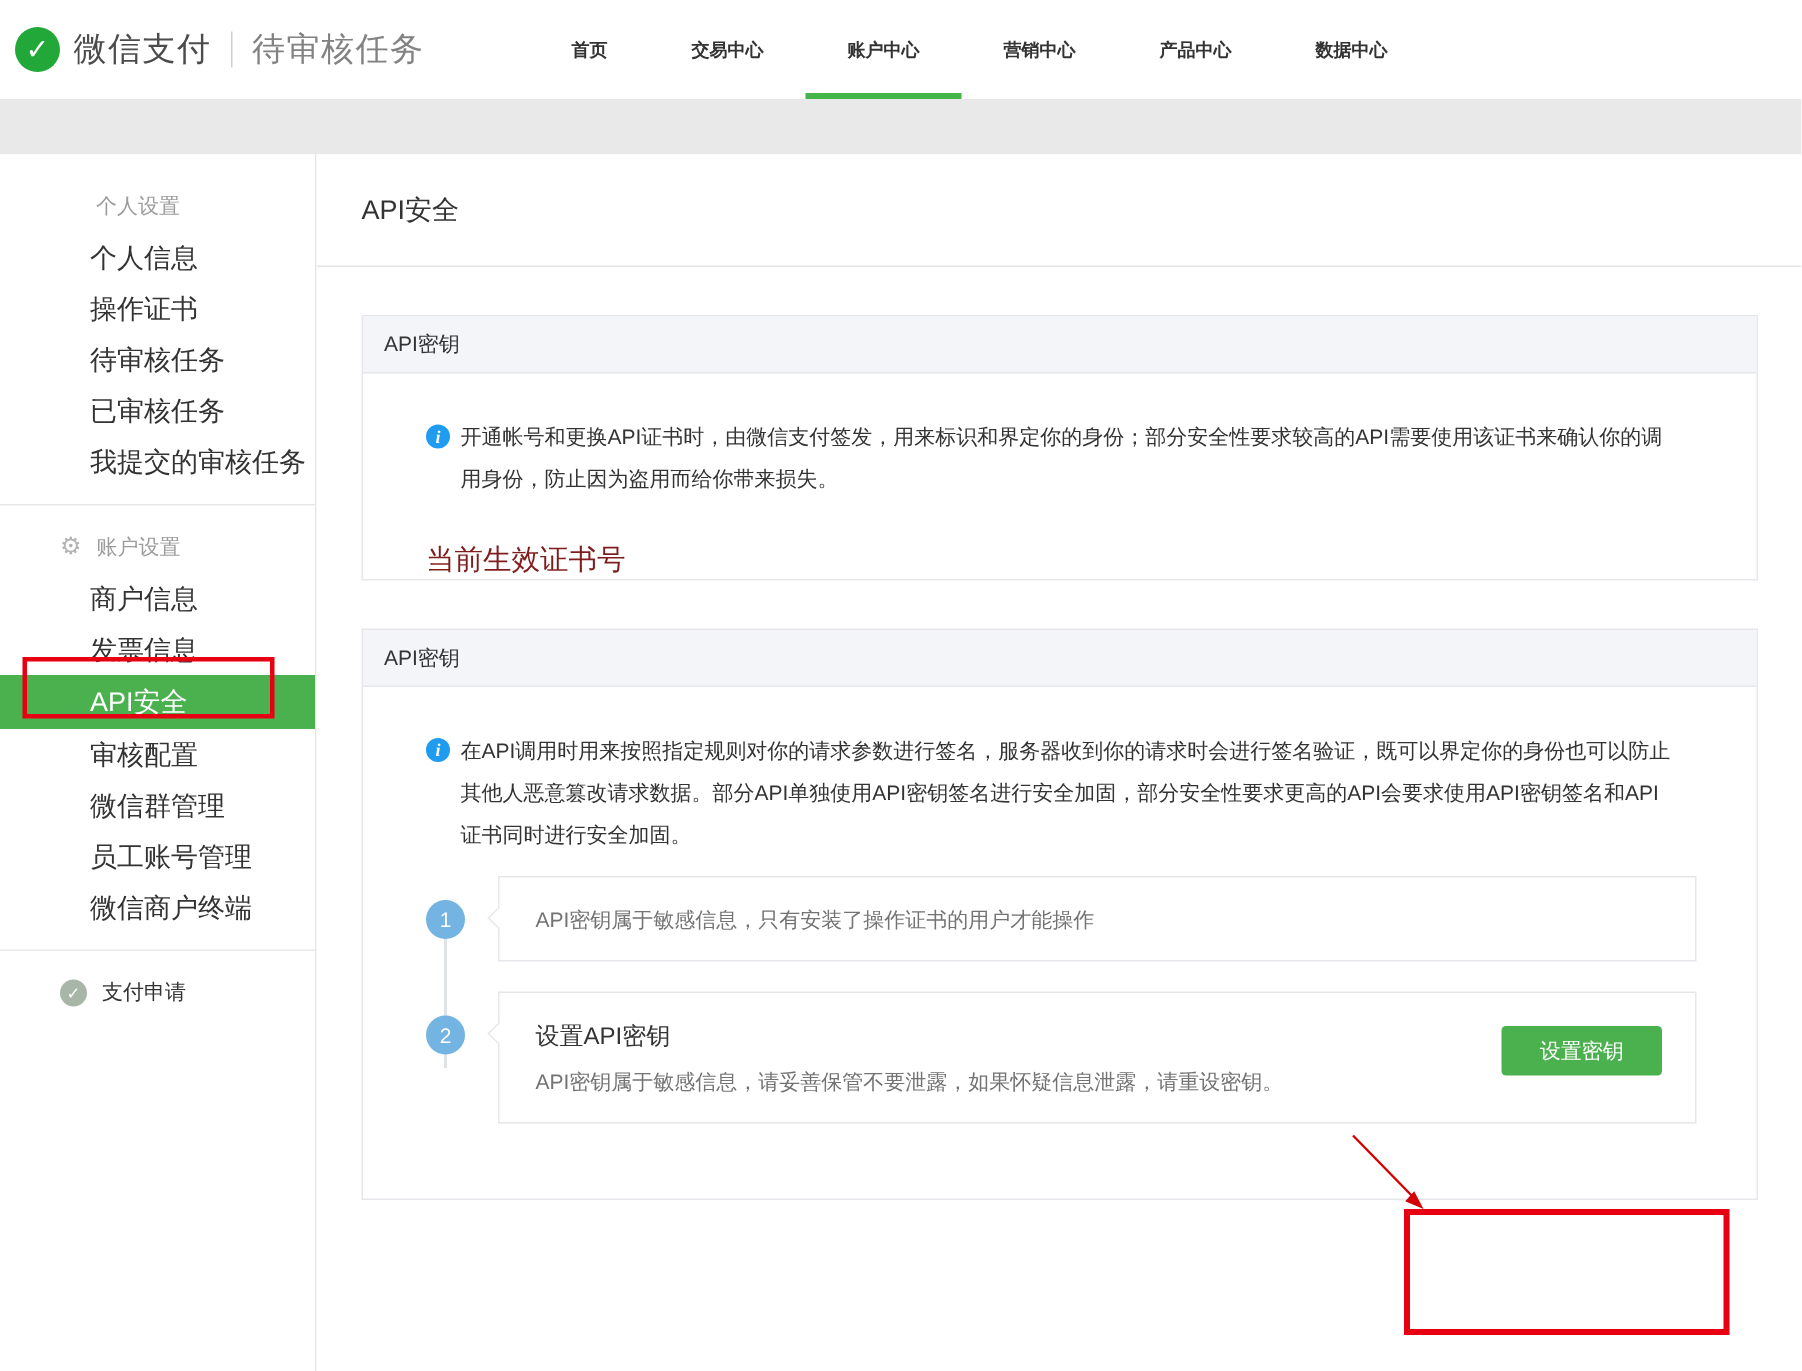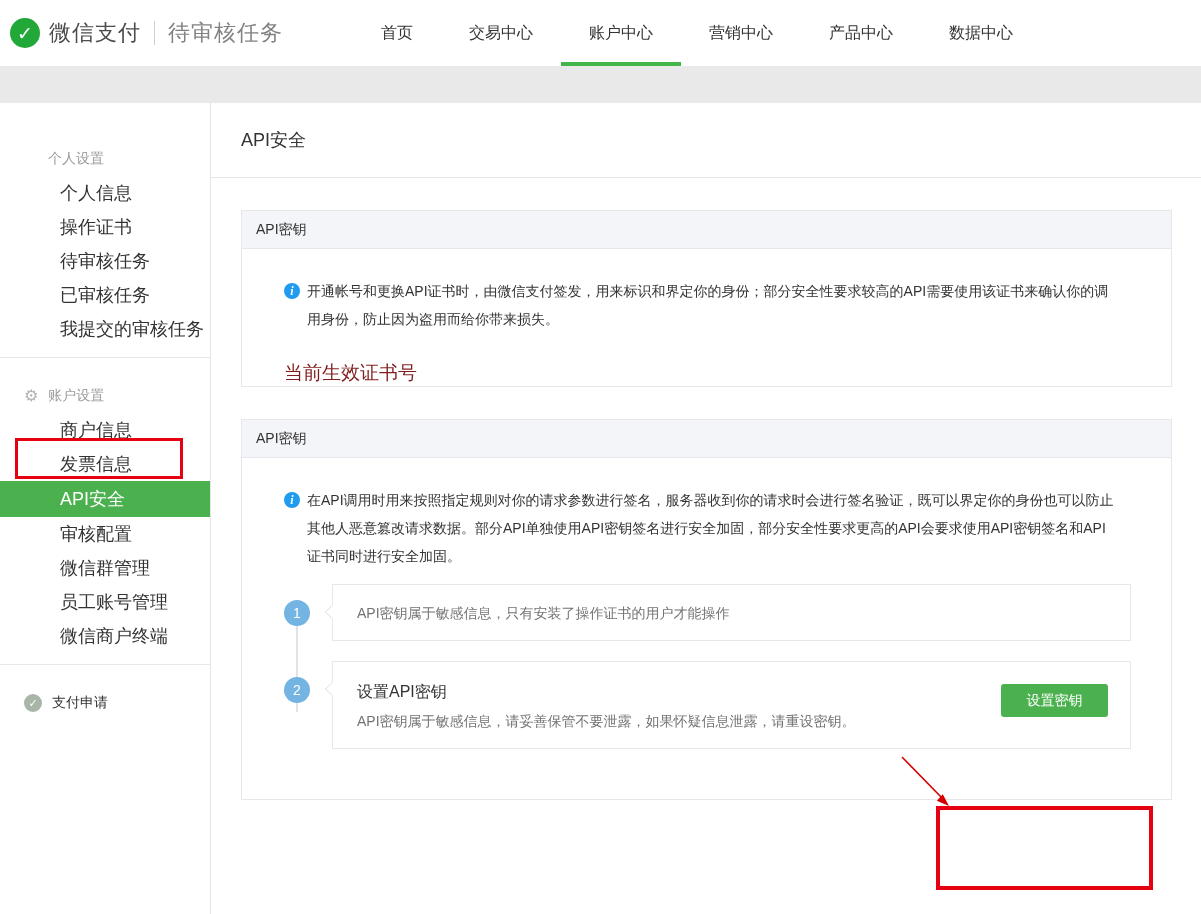--- a/index.html
+++ b/index.html
@@ -15,36 +15,36 @@
   .logo {
     width:30px; height:30px; border-radius:50%; background:#21a838;
     color:#fff; font-size:19px; font-weight:bold;
     display:flex; align-items:center; justify-content:center; margin-right:9px;
   }
   .brand-name { font-size:22px; color:#4c4c4c; letter-spacing:1px; }
   .brand-sep { width:1px; height:24px; background:#cfcfcf; margin:0 13px; }
   .brand-portal { font-size:22px; color:#828282; letter-spacing:1px; }
   .nav { display:flex; margin-left:70px; height:66px; }
   .nav-item {
-    font-size:16px; color:#333; padding:0 28px; height:66px;
-    display:flex; align-items:center; cursor:pointer;
+    font-size:12px; color:#333; padding:0 28px; height:66px;
+    display:flex; align-items:center; cursor:pointer;font-weight:bold;
   }
   .nav-item.active { border-bottom:4px solid #44b549; padding-top:4px; }
 
   
   .subband { height:37px; background:#e9e9e9; }
 
   
   .content { display:flex; height:811px; }
 
   
   .sidebar { width:211px; border-right:1px solid #e4e4e4; background:#fff; padding-top:18px; flex:none; }
   .side-section-head {
-    height:34px; display:flex; align-items:center; padding-left:24px;
-    color:#9c9c9c; font-size:14px;margin-top:21px;
+    height:34px; display:flex; align-items:center; padding-left:40px;
+    color:#9c9c9c; font-size:14px;
   }
   .side-section-head .ico { margin-right:10px; display:inline-flex; }
   .grid-icon { width:14px; height:14px; display:grid; grid-template-columns:6px 6px; grid-template-rows:6px 6px; gap:2px; }
   .grid-icon span { background:#9c9c9c; }
   .gear-icon { font-size:16px; color:#b3b3b3; line-height:1; }
   .chat-icon {
     width:18px; height:18px; border-radius:50%; background:#a8b6a8;
     color:#fff; font-size:11px; display:flex; align-items:center; justify-content:center;
   }
   .side-item { height:34px; line-height:34px; padding-left:60px; font-size:18px; color:#333; cursor:pointer; }

